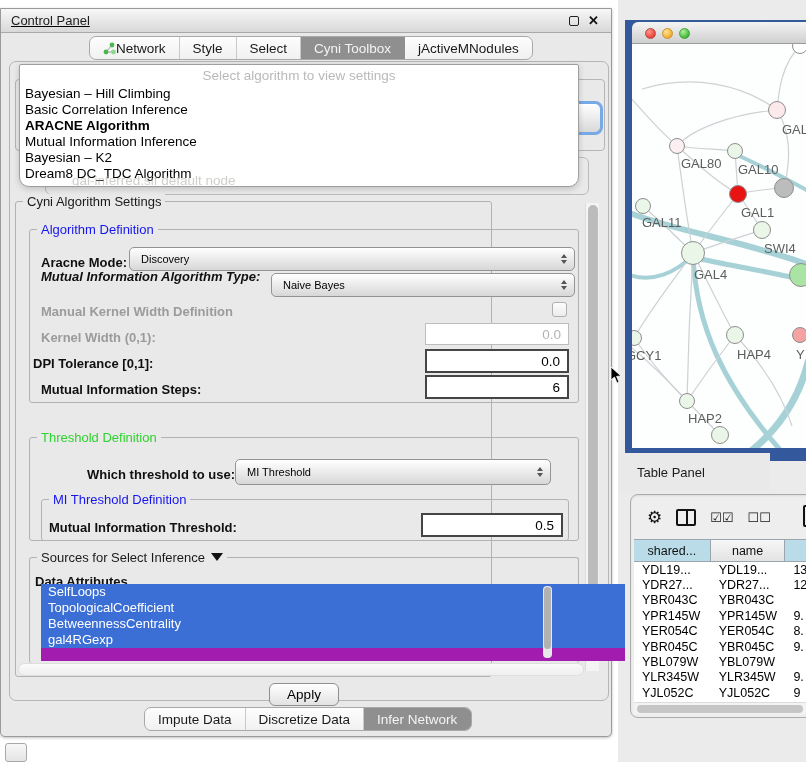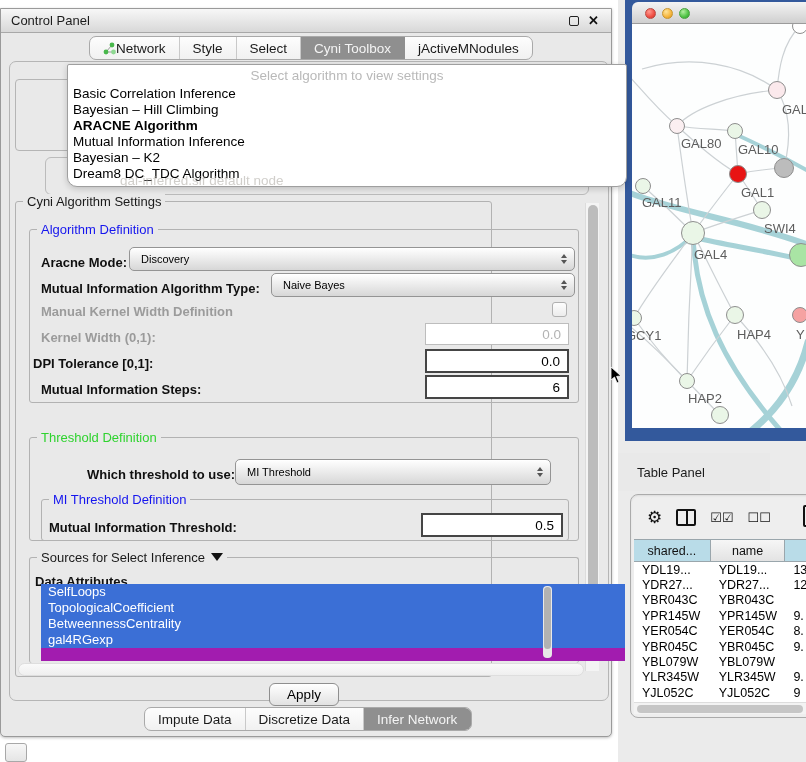--- a/index.html
+++ b/index.html
@@ -8,21 +8,21 @@
   #screen { position:absolute; left:0; top:0; width:806px; height:762px; overflow:hidden; }
 
   
   .right-bg { position:absolute; left:618px; top:0; width:188px; height:762px; background:#ebebeb; }
 
   
   .cpanel { position:absolute; left:0; top:8px; width:612px; height:729px; background:#e9e9e9;
             border:1px solid #9a9a9a; border-radius:0 0 5px 5px; box-shadow:0 1px 3px rgba(0,0,0,.25); }
   .titlebar { position:absolute; left:0; top:0; width:100%; height:24px;
               background:linear-gradient(#f7f7f7,#d8d8d8); border-bottom:1px solid #a8a8a8;
-              display:flex; align-items:center; }
+              display:flex; align-items:center;text-decoration:underline; }
   .titlebar .ttl { font-size:13px; color:#1c1c1c; margin-left:10px; }
   .tb-float { position:absolute; right:32px; top:7px; width:10px; height:10px; border:1.5px solid #222; border-radius:2px; }
   .tb-close { position:absolute; right:12px; top:4px; font-size:13px; font-weight:bold; color:#111; }
 
   
   .tabstrip { position:absolute; display:flex; background:linear-gradient(#fdfdfd,#f1f1f1);
               border:1px solid #a9a9a9; border-radius:7px; overflow:hidden; height:24px; }
   .tabstrip .tab { display:flex; align-items:center; padding:0 13px; font-size:13.5px; color:#1a1a1a;
                    border-right:1px solid #c9c9c9; white-space:nowrap; }
   .tabstrip .tab:last-child { border-right:none; }
@@ -38,21 +38,21 @@
   .behind-box1 { position:absolute; left:14px; top:70px; width:590px; height:72px;
                  border:1px solid #b5b5b5; border-radius:4px; }
   .behind-combo { position:absolute; left:470px; top:92px; width:132px; height:34px;
                   border:3px solid #76a9e6; border-radius:8px; background:linear-gradient(#fff,#d9d9d9); }
   .behind-box2 { position:absolute; left:44px; top:148px; width:544px; height:38px;
                  border:1px solid #bbbbbb; border-radius:6px; }
 
   
   .popup { position:absolute; left:18px; top:55px; width:560px; height:123px; background:#ffffff;
            border:1px solid #9f9f9f; border-radius:2px 2px 10px 10px; overflow:hidden; z-index:30;
-           box-shadow:0 2px 6px rgba(0,0,0,.18);margin-left:48px; }
+           box-shadow:0 2px 6px rgba(0,0,0,.18); }
   .popup .prompt { height:21px; line-height:21px; text-align:center; color:#b9b9b9; font-size:13.5px; }
   .popup .item { height:16px; line-height:16px; padding-left:5px; font-size:13.5px; color:#000; white-space:nowrap; }
   .popup .item.bold { font-weight:bold; }
   .popup .ghost { position:absolute; left:52px; top:108px; font-size:13.5px; color:rgba(170,165,158,.55); }
 
   
   .gbox { position:absolute; border:1px solid #b2b2b2; border-radius:3px; }
   .glabel { position:absolute; top:-8px; left:7px; background:#e9e9e9; padding:0 4px; font-size:13px; color:#1a1a1a; white-space:nowrap; }
   .glabel.blue { color:#1515ee; }
   .glabel.green { color:#2fd32f; }
@@ -92,21 +92,21 @@
   .hscroll-track { position:absolute; left:17px; top:654px; width:566px; height:13px; background:linear-gradient(#fafafa,#efefef);
                    border:1px solid #dedede; border-radius:7px; }
 
   .apply { position:absolute; left:268px; top:674px; width:70px; height:23px; border:1px solid #8f8f8f; border-radius:6px;
            background:linear-gradient(#ffffff,#e2e2e2); font-size:13.5px; color:#000; display:flex; align-items:center; justify-content:center; }
 
   .mini-btn { position:absolute; left:5px; top:743px; width:22px; height:19px; border:1px solid #a8a8a8; border-radius:3px;
               background:linear-gradient(#f7f7f7,#e5e5e5); }
 
   
-  .netwin { position:absolute; left:625px; top:0; width:181px; height:441px; background:#33599c; }
+  .netwin { position:absolute; left:625px; top:20px; width:181px; height:441px; background:#33599c; }
   .net-titlebar { position:absolute; left:7px; top:2px; width:174px; height:22px;
                   background:linear-gradient(#f4f4f4,#cfcfcf); border-bottom:1px solid #9b9b9b; border-radius:6px 0 0 0; }
   .light { position:absolute; top:6px; width:11px; height:11px; border-radius:50%; }
   .light.red { left:13px; background:radial-gradient(circle at 35% 30%, #ff9a90, #ef4e44 60%, #c33128); border:1px solid #ba4a42; }
   .light.yellow { left:30px; background:radial-gradient(circle at 35% 30%, #ffe49a, #f6b53d 60%, #cf8f1f); border:1px solid #c7952f; }
   .light.green { left:47px; background:radial-gradient(circle at 35% 30%, #b3efa0, #4fc344 60%, #2f9630); border:1px solid #49a23e; }
   .net-canvas { position:absolute; left:7px; top:24px; width:174px; height:404px; background:#fdfefe; overflow:hidden; }
   .node { position:absolute; border-radius:50%; border:1px solid #8e8e8e; }
   .nlabel { position:absolute; font-size:13px; color:#5d5d5d; white-space:nowrap; }
 
@@ -179,22 +179,22 @@
 
     <div class="contentbox"></div>
 
     <div class="behind-box1"></div>
     <div class="behind-combo"></div>
     <div class="behind-box2"></div>
 
     <div class="popup">
       <div class="prompt">Select algorithm to view settings</div>
       <div id="dropdown-list">
+          <div class="item">Bayesian – Hill Climbing</div>
           <div class="item">Basic Correlation Inference</div>
-          <div class="item">Bayesian – Hill Climbing</div>
           <div class="item bold">ARACNE Algorithm</div>
           <div class="item">Mutual Information Inference</div>
           <div class="item">Bayesian – K2</div>
           <div class="item">Dream8 DC_TDC Algorithm</div>
         </div>
       <div class="ghost">gal-inferred.sif default node</div>
     </div>
 
     <div class="gbox" style="left:14px; top:192px; width:477px; height:476px;">
       <span class="glabel">Cyni Algorithm Settings</span>
@@ -207,21 +207,21 @@
       <span class="glabel blue">Algorithm Definition</span>
     </div>
     <span class="blabel" style="left:40px; top:246px;">Aracne Mode:</span>
     <div class="combo" style="left:128px; top:238px; width:446px; height:24px;">
       <span>Discovery</span>
       <span class="stepper">
           <span class="up"></span>
           <span class="dn"></span>
         </span>
     </div>
-    <span class="blabel" style="left:40px; top:272px;">Mutual Information Algorithm Type:</span>
+    <span class="blabel" style="left:40px; top:260px;font-style:italic;">Mutual Information Algorithm Type:</span>
     <div class="combo" style="left:270px; top:264px; width:304px; height:24px;">
       <span>Naive Bayes</span>
       <span class="stepper">
           <span class="up"></span>
           <span class="dn"></span>
         </span>
     </div>
     <span class="blabel dis" style="left:40px; top:295px;">Manual Kernel Width Definition</span>
     <span class="cb" style="left:551px; top:293px;"></span>
     <span class="blabel dis" style="left:40px; top:321px;">Kernel Width (0,1):</span>

